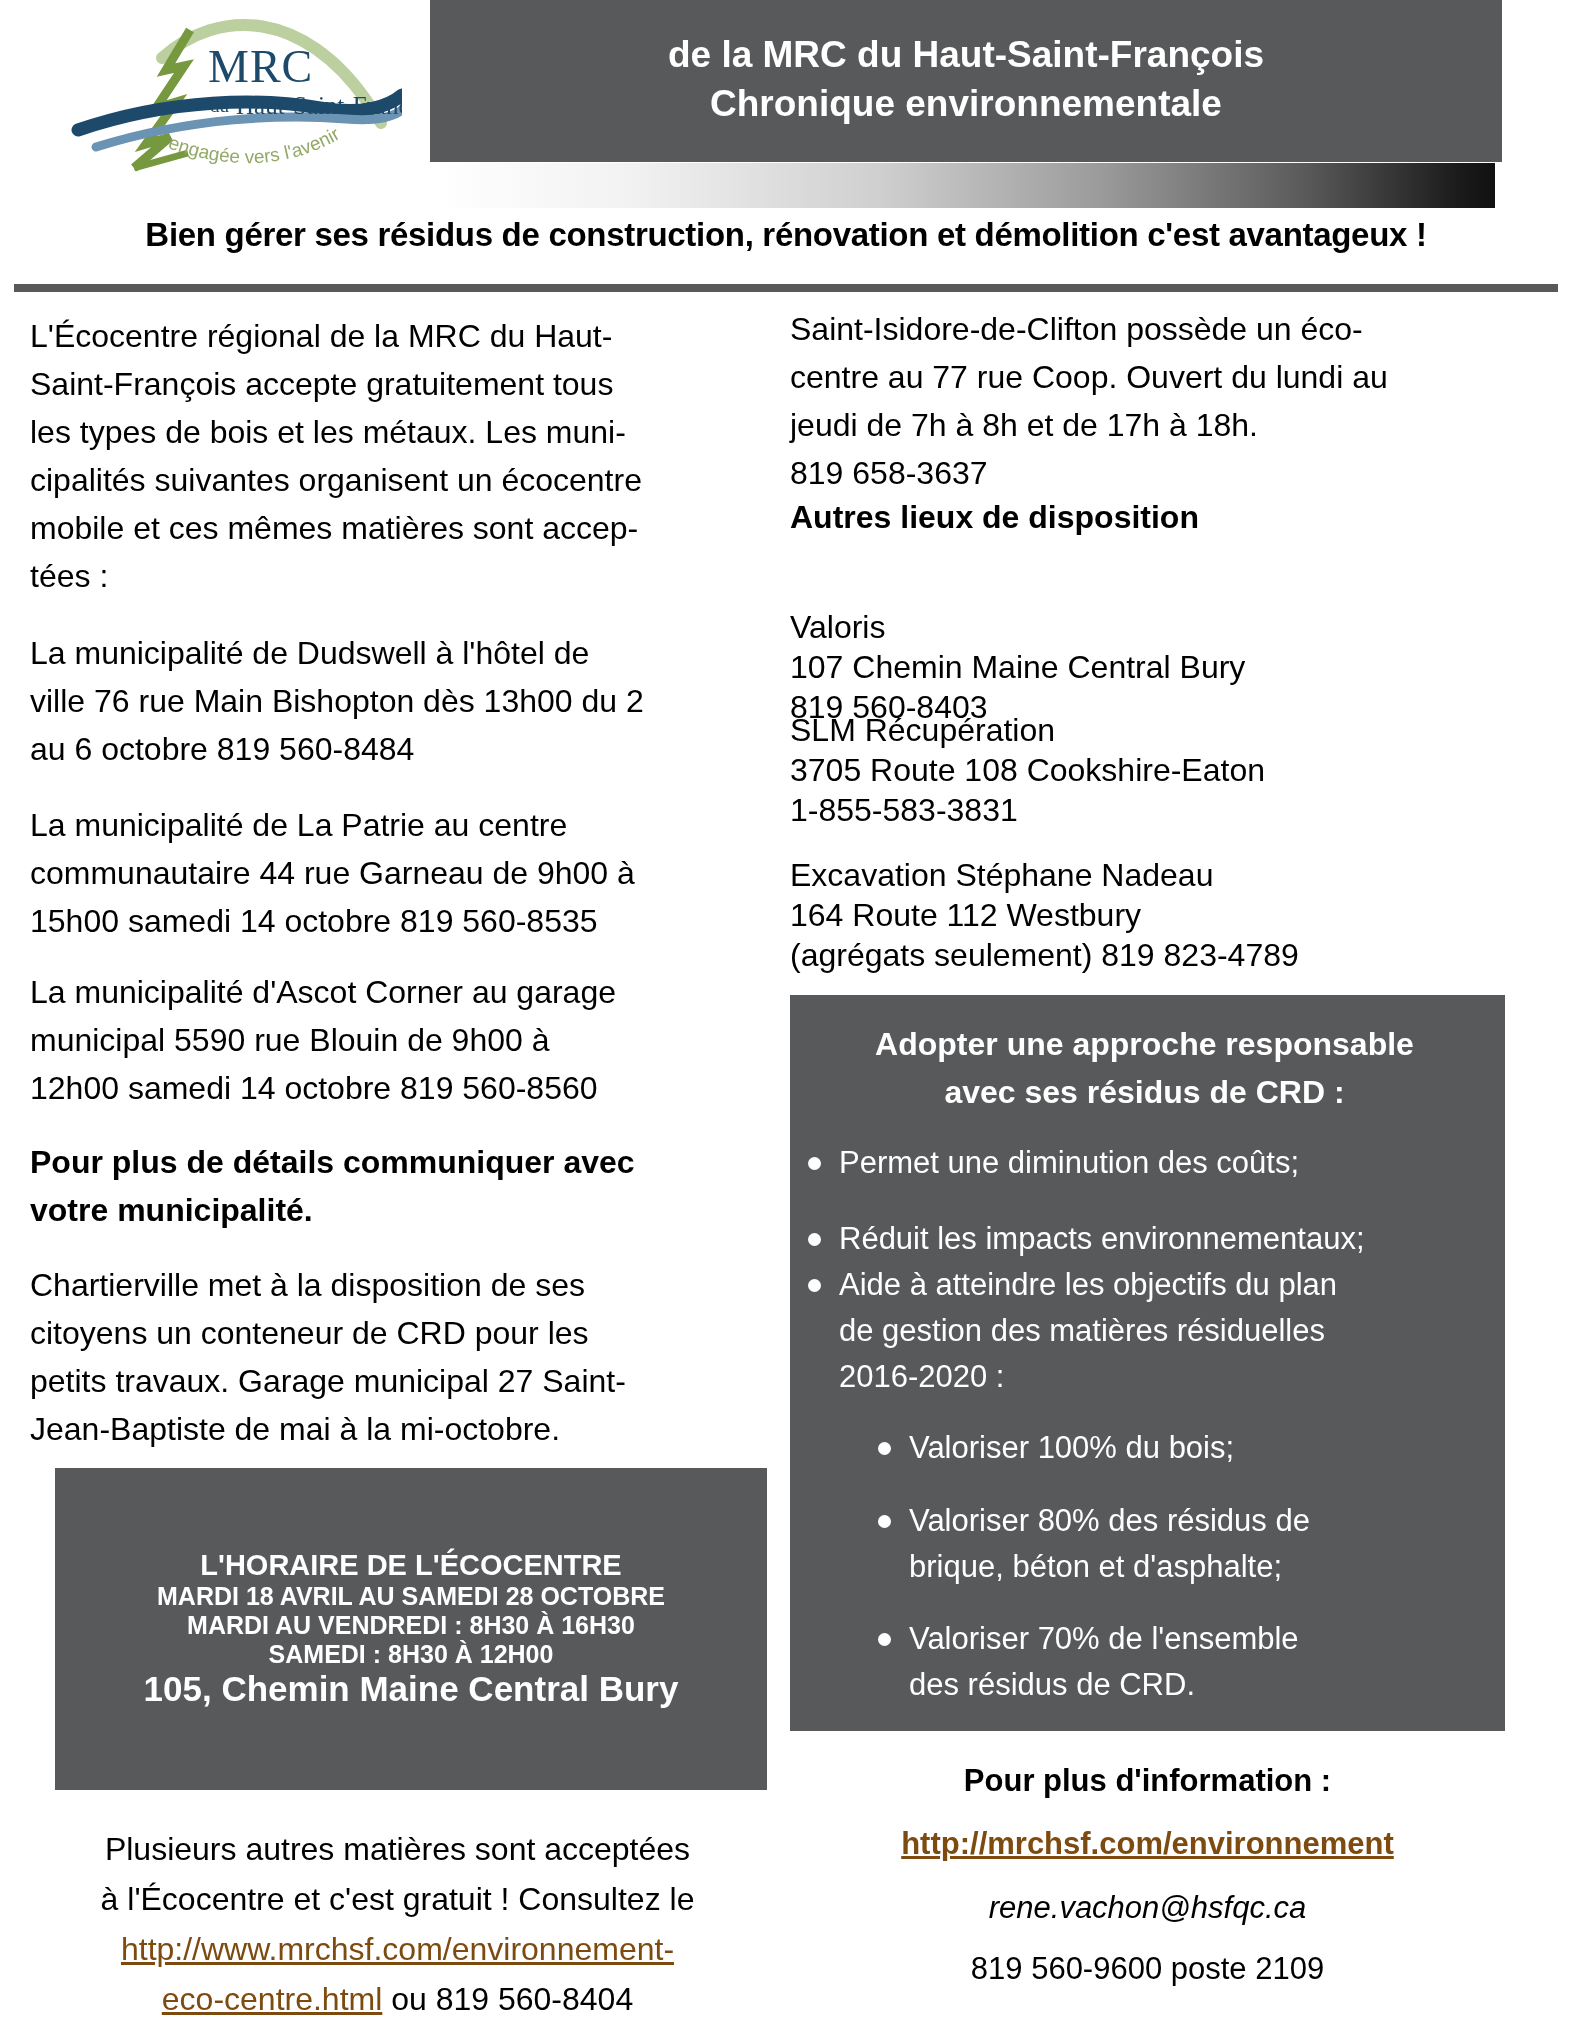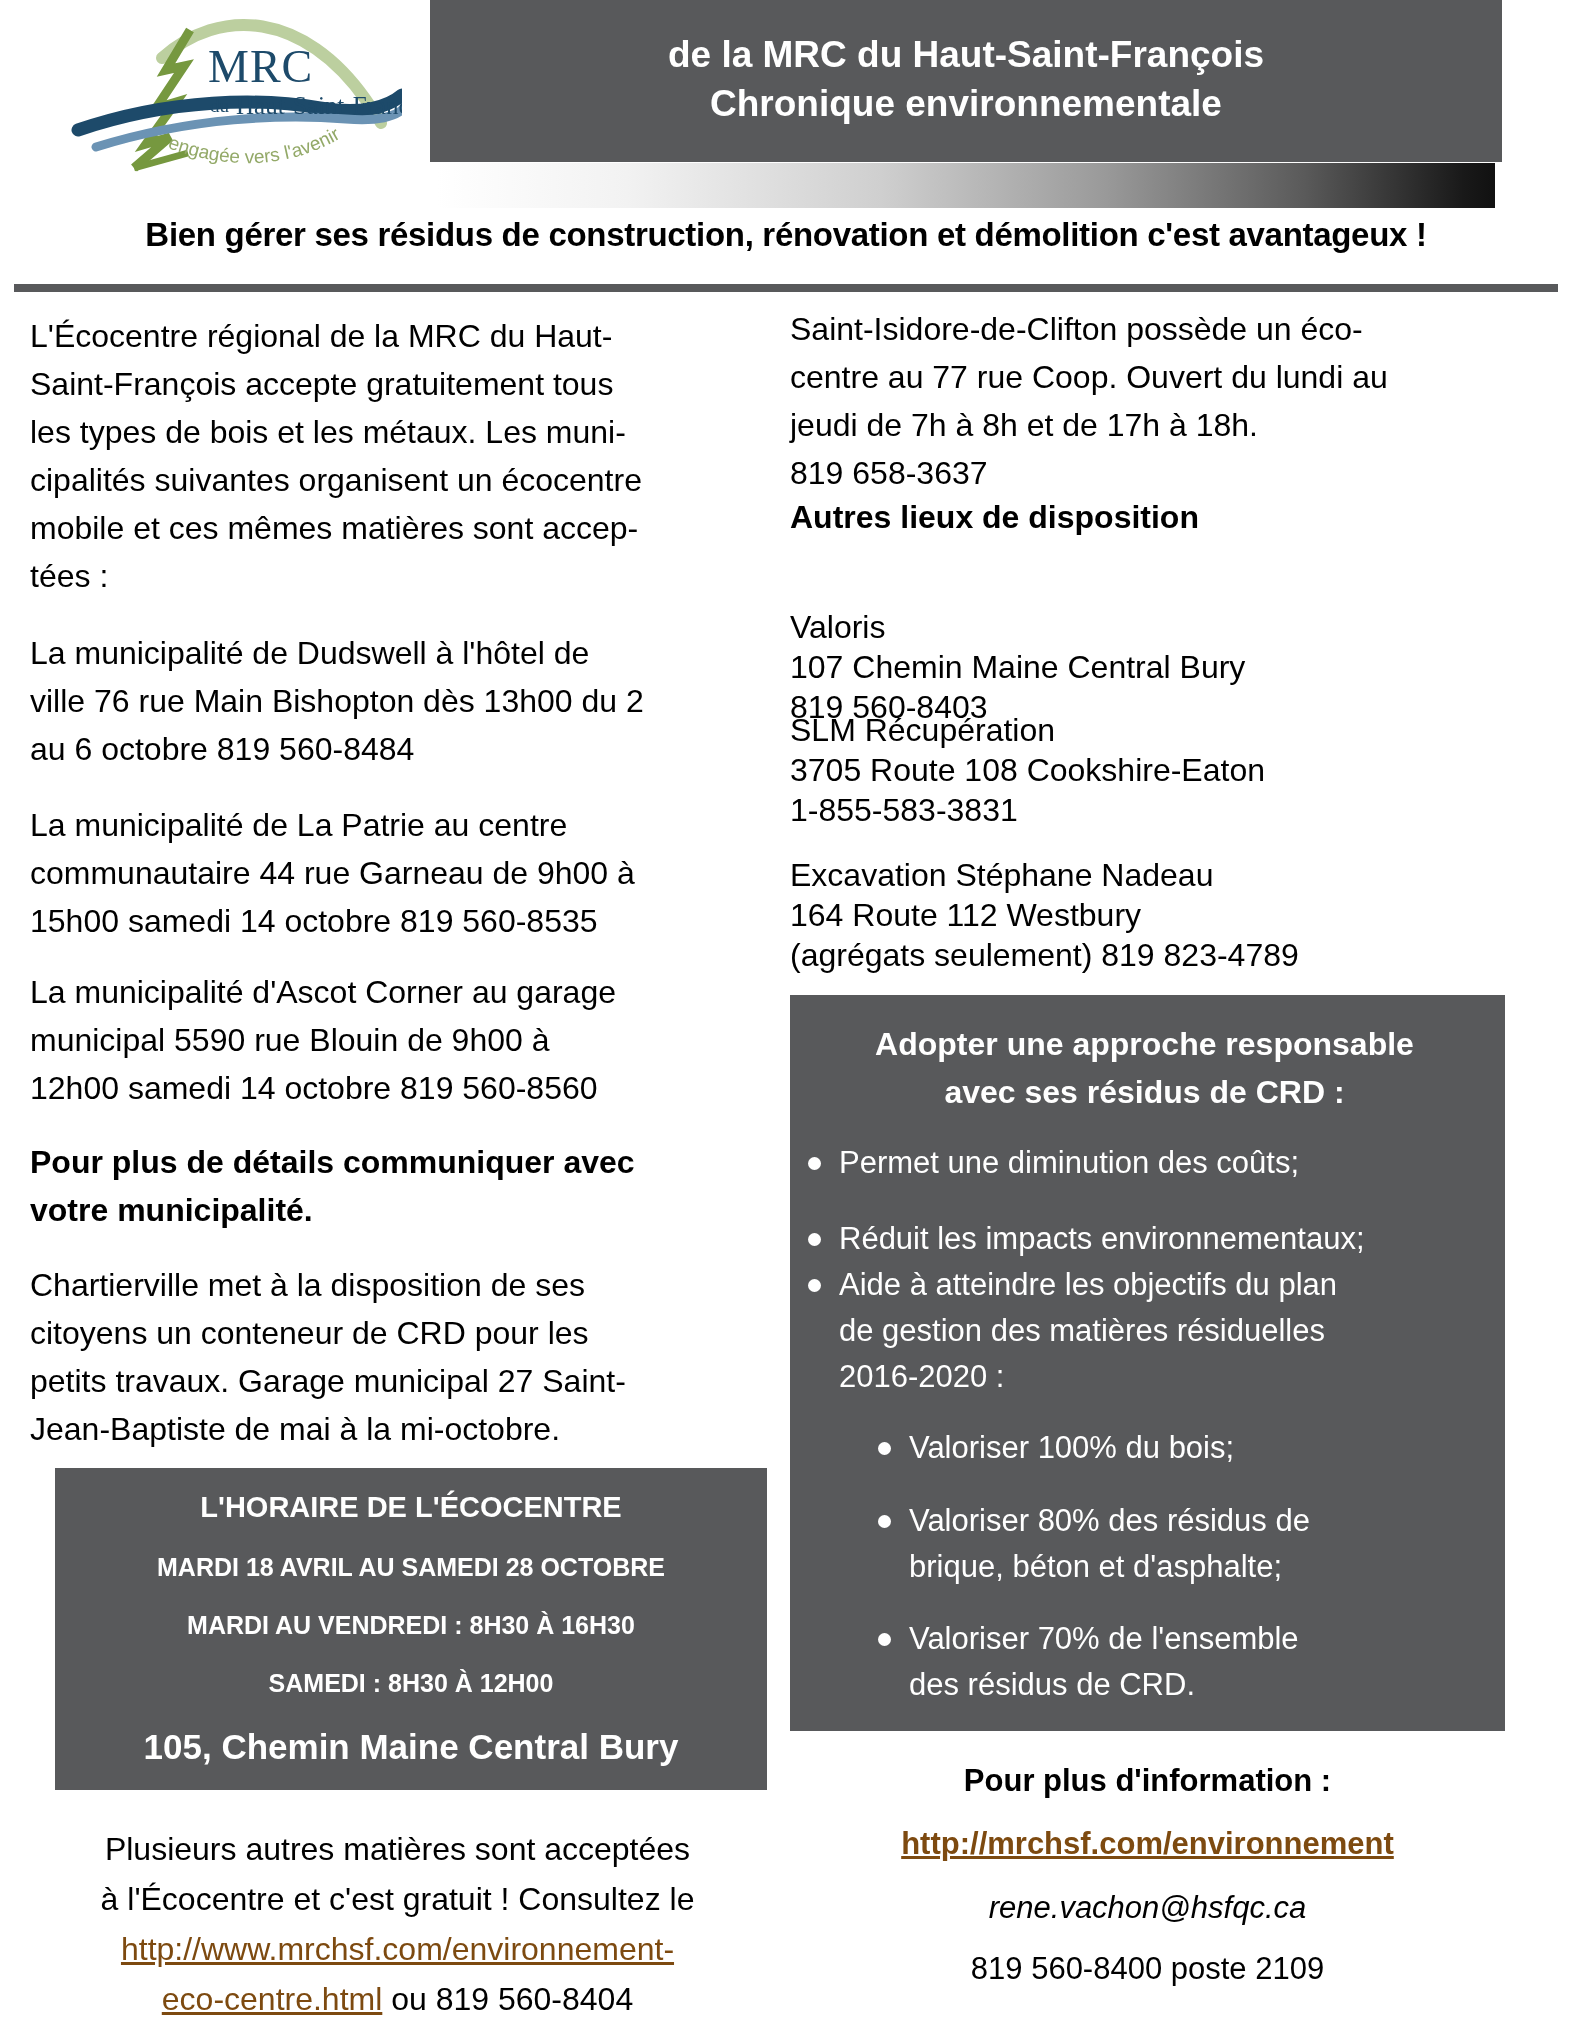--- a/index.html
+++ b/index.html
@@ -34,21 +34,21 @@
   #lp-intro        { top:312px; }
   #lp-dudswell     { top:629px; }
   #lp-lapatrie     { top:801px; }
   #lp-ascot        { top:968px; }
   #lp-details      { top:1138px; font-weight:bold; }
   #lp-chartierville{ top:1261px; }
 
   #schedule-box {
     position:absolute; left:55px; top:1468px; width:712px; height:322px;
     background:#58595b; color:#fff; font-weight:bold; text-align:center;
-    display:flex; flex-direction:column; justify-content:center; gap:29px;
+    display:flex; flex-direction:column; justify-content:center; 
     padding:8px 6px;
   }
   .sched-title { font-size:29px; }
   .sched-line  { font-size:25px; }
   .sched-addr  { font-size:35px; }
 
   #left-footer {
     position:absolute; left:20px; top:1824px; width:755px;
     text-align:center; font-size:32px; line-height:50px;
   }
@@ -204,15 +204,15 @@
       <span class="pre">Valoriser 70% de l'ensemble
 des résidus de CRD.</span>
     </div>
   </div>
 
   <div class="info" id="info-heading">Pour plus d'information :</div>
   <div class="info" id="info-link">
     <a class="link">http://mrchsf.com/environnement</a>
   </div>
   <div class="info" id="info-email">rene.vachon@hsfqc.ca</div>
-  <div class="info" id="info-phone">819 560-8400 poste 2109</div>
+  <div class="info" id="info-phone">819 560-9600 poste 2109</div>
 
 </div>
 
 </body></html>

